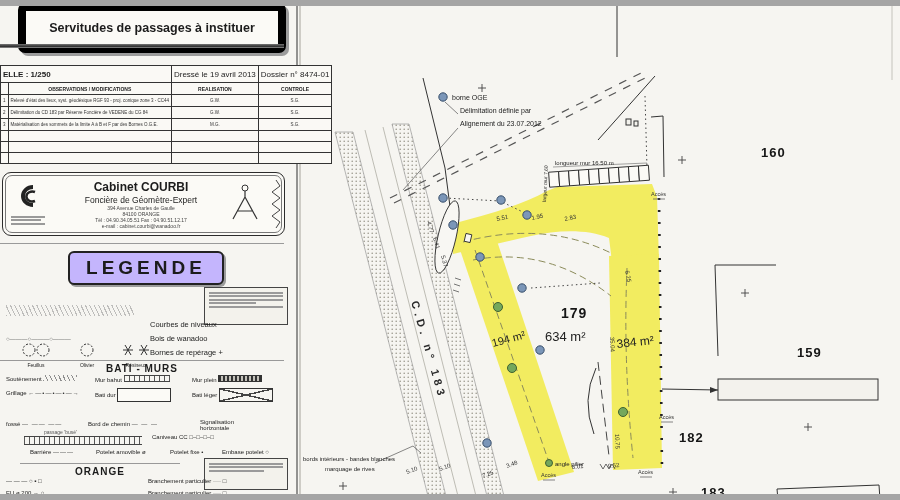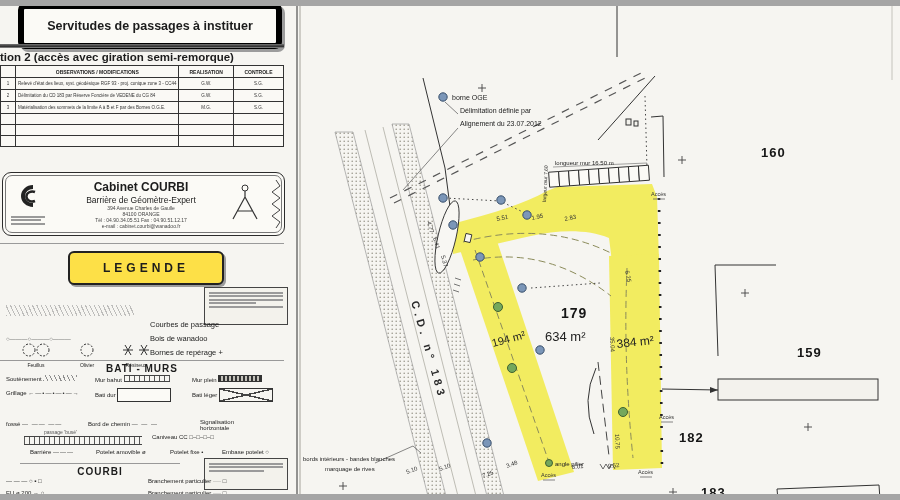--- a/index.html
+++ b/index.html
@@ -2,43 +2,43 @@
 <html style="--hl: #f2ec60; --borne: #7b96b8; --tree: #74a85c;"><head>
 <meta charset="utf-8">
 <style>
   html,body{margin:0;padding:0;background:#e8e8e8;}
   #app{position:relative;width:900px;height:500px;overflow:hidden;background:#f6f5f1;
        font-family:"Liberation Sans",sans-serif;color:#1c1c1c;}
   .strip{position:absolute;left:0;width:900px;height:6px;background:#a5a5a5;z-index:9;}
   .abs{position:absolute;}
   
   .panel{position:absolute;left:0;top:0;width:292px;height:500px;z-index:2;}
-  .titlebox{position:absolute;left:18px;top:3px;width:252px;height:34px;border:6px solid #000000;
+  .titlebox{position:absolute;left:18px;top:3px;width:252px;height:34px;border:8px solid #000000;
     border-radius:7px;box-shadow:3px 3px 0 #9c9c9c;display:flex;align-items:center;justify-content:center;
     background:#fbfaf6;font-weight:bold;font-size:12.5px;}
   .bigdiv{position:absolute;left:0;top:44px;width:284px;height:4px;
     background:linear-gradient(#777,#2e2e2e 60%,#999);}
   .subtitle{position:absolute;left:0;top:51px;width:284px;font-weight:bold;font-size:11.5px;white-space:nowrap;}
   table.info{position:absolute;left:0;top:65px;border-collapse:collapse;width:284px;
     font-size:8px;}
   table.info td{border:1px solid #333;padding:0 2px;background:#faf9f5;overflow:hidden;white-space:nowrap;}
   td.c{text-align:center;}
   td.obs{font-size:4.5px;color:#333;}
   td.hdr{font-size:5px;font-weight:bold;text-align:center;}
   .firmbox{position:absolute;left:2px;top:172px;width:281px;height:62px;border:1.5px solid #2c2c2c;
     border-radius:9px;background:#fbfaf6;display:flex;align-items:center;}
   .firmbox .inner{position:absolute;inset:2px;border:1px solid #777;border-radius:7px;pointer-events:none;}
   .firmname{font-weight:bold;font-size:12px;text-align:center;}
   .firmsub{font-size:8.5px;text-align:center;margin-top:1px;}
   .firmline{font-size:5px;color:#444;text-align:center;line-height:6px;}
   .microbar{height:2px;background:#9a9a9a;margin:1.5px 2px;}
   .sep{position:absolute;left:0;top:243px;width:284px;height:1px;background:#9a9a9a;}
   .legbox{position:absolute;left:68px;top:251px;width:152px;height:30px;border:2px solid #222;border-radius:6px;
-    box-shadow:2px 2px 0 #9c9c9c;background:#fde047;display:flex;align-items:center;justify-content:center;
-    font-weight:bold;font-size:12px;letter-spacing:4px;}
+    box-shadow:2px 2px 0 #9c9c9c;background:#c4b5fd;display:flex;align-items:center;justify-content:center;
+    font-weight:bold;font-size:19px;letter-spacing:4px;}
   .sectitle{font-weight:bold;font-size:10px;letter-spacing:1px;}
   .notebox{border:1px solid #444;background:#f3f2ec;padding:2px;}
   .t6{font-size:6px;} .t7{font-size:7.5px;} .t5{font-size:5px;}
   .it{font-style:italic;font-family:"Liberation Serif",serif;}
   .hatchsw{background:repeating-linear-gradient(65deg,#8f8f8f 0 1px,transparent 1px 4px);}
   .laddersw{border-top:1px solid #444;border-bottom:1px solid #444;
     background:repeating-linear-gradient(90deg,#555 0 1px,transparent 1px 5px);}
   .darksw{background:repeating-linear-gradient(90deg,#333 0 2px,#c4c2ba 2px 4px);border:1px solid #333;}
   .rectsw{border:1.2px solid #333;background:#fbfaf6;}
   .rectx{border:1.2px solid #333;background:
@@ -79,24 +79,28 @@
 <div id="app">
   <div class="strip" style="top:0;"></div>
   <div class="strip" style="top:494px;"></div>
 
   <div class="panel">
 
     <div class="titlebox">
       <span>Servitudes de passages à instituer</span>
     </div>
     <div class="bigdiv"></div>
-    <div class="subtitle">tion 2 (accès avec giration semi-remorque)</div>
 
     <table class="info">
       <tbody>
+          <tr style="height:17px;">
+        <td colspan="2" style="width:92px;font-weight:bold;">ELLE : 1/250</td>
+        <td class="c" style="width:118px;">Dressé le 19 avril 2013</td>
+        <td class="c" style="width:74px;">Dossier n° 8474-01</td>
+      </tr>
       <tr style="height:12px;">
         <td style="width:14px;"></td>
         <td class="hdr">OBSERVATIONS / MODIFICATIONS</td>
         <td class="hdr" style="width:58px;">REALISATION</td>
         <td class="hdr" style="width:54px;">CONTROLE</td>
       </tr>
       <tr style="height:12px;">
         <td class="c obs">1</td>
         <td class="obs">Relevé d'état des lieux, syst. géodésique RGF 93 - proj. conique zone 3 - CC44</td>
         <td class="c obs">G.W.</td>
@@ -141,21 +145,21 @@
         <svg width="34" height="28">
           <path d="M24 5 A10 9 0 1 0 24 23" stroke="#222" stroke-width="4" fill="none"></path>
           <path d="M26 10 A6 5 0 1 0 26 19" stroke="#222" stroke-width="2.5" fill="none"></path>
         </svg>
         <div class="microbar" style="width:34px;"></div>
         <div class="microbar" style="width:30px;"></div>
         <div class="microbar" style="width:34px;"></div>
       </div>
       <div style="flex:1;">
         <div class="firmname">Cabinet COURBI</div>
-        <div class="firmsub">Barrière de Géomètre-Expert</div>
+        <div class="firmsub">Foncière de Géomètre-Expert</div>
         <div class="firmline">394 Avenue Charles de Gaulle</div>
         <div class="firmline">84100 ORANGE</div>
         <div class="firmline">Tél : 04.90.34.05.51   Fax : 04.90.51.12.17</div>
         <div class="firmline">e-mail : cabinet.courbi@wanadoo.fr</div>
       </div>
       <div style="width:52px;text-align:center;">
         <svg width="40" height="44">
           <circle cx="20" cy="8" r="3" stroke="#333" fill="none"></circle>
           <path d="M20 11 V17 M20 17 L8 39 M20 17 L32 39 M12 31 H28" stroke="#333" stroke-width="1.2" fill="none"></path>
         </svg>
@@ -193,21 +197,21 @@
       </svg>
       <div class="t5">Olivier</div>
     </div>
     <div class="abs" style="left:108px;top:343px;width:56px;text-align:center;">
       <svg width="32" height="15">
         <path d="M8 7 l5 0 M8 7 l-5 0 M8 7 l3 -5 M8 7 l-3 -5 M8 7 l3 5 M8 7 l-3 5" stroke="#333" fill="none"></path>
         <path d="M24 7 l5 0 M24 7 l-5 0 M24 7 l3 -5 M24 7 l-3 -5 M24 7 l3 5 M24 7 l-3 5" stroke="#333" fill="none"></path>
       </svg>
       <div class="t5">Résineux</div>
     </div>
-    <div class="abs t7" style="left:150px;top:320px;">Courbes de passage</div>
+    <div class="abs t7" style="left:150px;top:320px;">Courbes de niveaux</div>
     <div class="abs t7" style="left:150px;top:334px;">Bois de wanadoo</div>
     <div class="abs t7" style="left:150px;top:348px;">Bornes de repérage +</div>
 
     <div class="abs sectitle" style="left:0;top:360px;width:284px;text-align:center;border-top:1px solid #999;padding-top:2px;">BATI - MURS</div>
     <div class="abs t6" style="left:6px;top:375px;">
       <span>Soutènement</span>
       <span class="hatchsw" style="display:inline-block;width:34px;height:6px;"></span>
     </div>
     <div class="abs t6" style="left:95px;top:375px;">
       <span>Mur bahut</span>
@@ -249,21 +253,21 @@
       <span>□–□–□–□</span>
     </div>
     <div class="abs t6" style="left:30px;top:449px;">
       <span>Barrière</span>
       <span class="dashline">———</span>
     </div>
     <div class="abs t6" style="left:96px;top:449px;">Potelet amovible ø</div>
     <div class="abs t6" style="left:170px;top:449px;">Potelet fixe •</div>
     <div class="abs t6" style="left:222px;top:449px;">Embase potelet ○</div>
 
-    <div class="abs sectitle" style="left:20px;top:463px;width:160px;text-align:center;border-top:1px solid #999;padding-top:2px;">COURBI</div>
+    <div class="abs sectitle" style="left:20px;top:463px;width:160px;text-align:center;border-top:1px solid #999;padding-top:2px;">ORANGE</div>
     <div class="abs notebox" style="left:204px;top:458px;width:78px;height:26px;">
       <div class="microbar"></div>
         <div class="microbar"></div>
         <div class="microbar" style="width:70%;"></div>
     </div>
     <div class="abs t6" style="left:6px;top:478px;">— — —   ○ ▪ □</div>
     <div class="abs t6" style="left:148px;top:478px;">Branchement particulier ···· □</div>
     <div class="abs t6" style="left:6px;top:490px;">EU ø 200 →   ○</div>
     <div class="abs t6" style="left:148px;top:490px;">Branchement particulier ···· □</div>
   </div>

